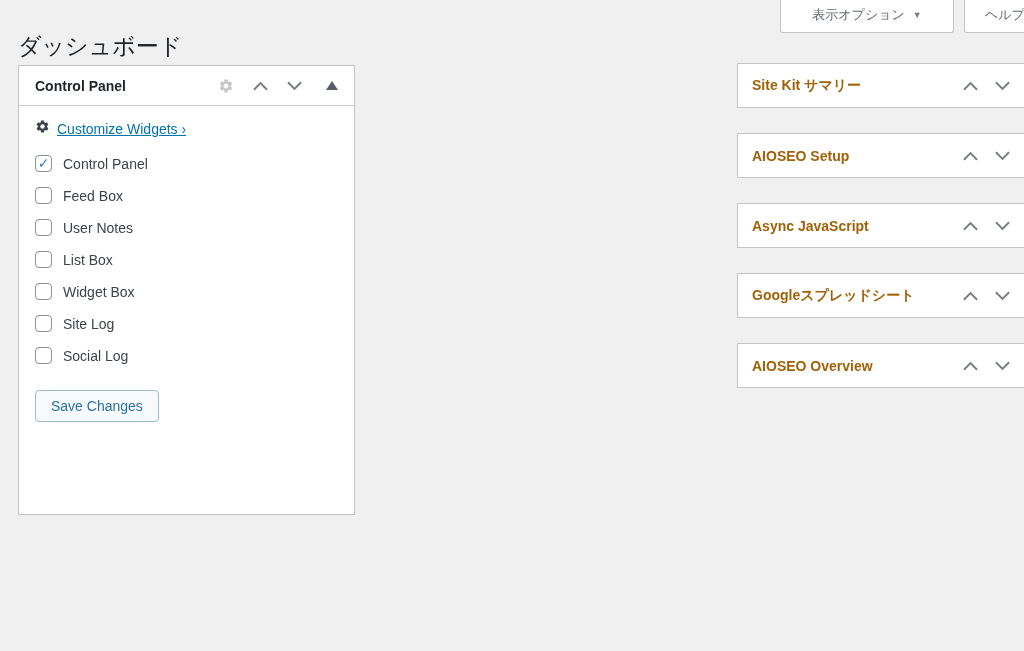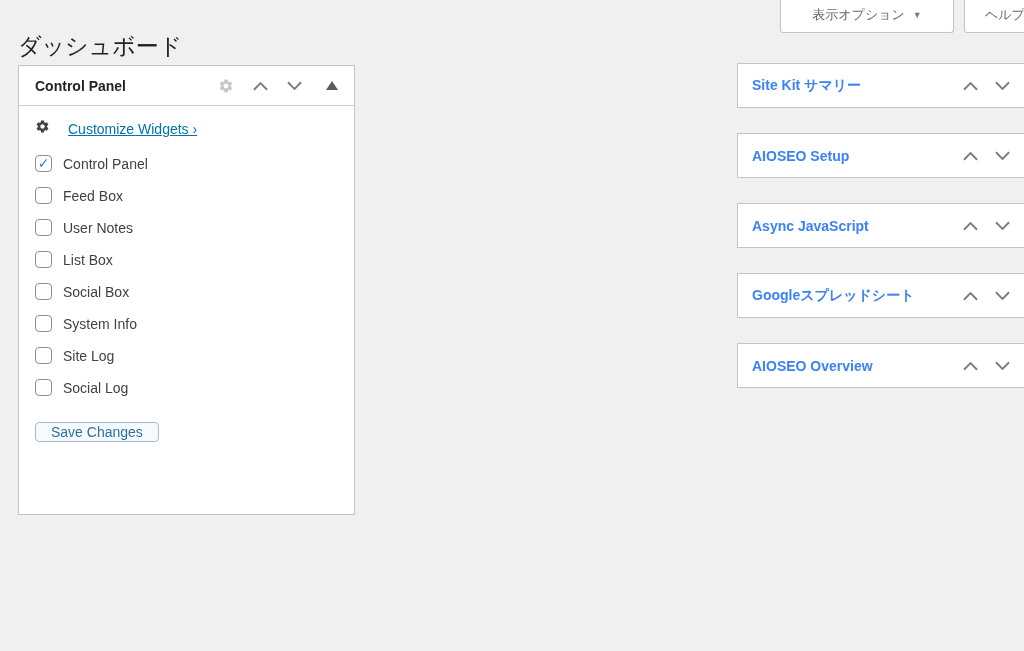--- a/index.html
+++ b/index.html
@@ -39,49 +39,49 @@
   }
   .pb-title{font-size:14px;font-weight:700;color:#1d2327}
   .pb-actions{margin-left:auto;display:flex;align-items:center;gap:19px}
   .icon-btn{background:none;border:none;cursor:pointer;display:flex;align-items:center;padding:0}
   .gear-light{color:#c6c7ca}
   .gear-dark{color:#3c434a}
   .chev{color:#787c82}
   .tri{color:#555d66;margin-left:5px}
 
   .pb-inside{padding:13px 16px 16px}
-  .cust-row{display:flex;align-items:center;gap:18px;margin-bottom:17px}
+  .cust-row{display:flex;align-items:center;gap:7px;margin-bottom:17px}
   .cust-link{font-size:14px;color:#0073aa;text-decoration:underline;cursor:pointer}
 
   .cb-row{display:flex;align-items:center;gap:11px;margin-bottom:15px;cursor:pointer}
   .cb{
     width:17px;height:17px;flex:0 0 auto;position:relative;
     background:#fff;border:1px solid #8c8f94;border-radius:4px;
   }
   .cb.checked::after{
     content:"✓";position:absolute;left:50%;top:50%;
     transform:translate(-50%,-54%);
     font-size:14px;font-weight:700;color:#3582c4;
   }
   .cb-label{font-size:14px;color:#3c434a}
 
   .save-btn{
-    margin-top:11px;padding:1px 15px;
+    margin-top:11px;padding:7px 15px;
     font-size:14px;color:#2b729e;
     background:#f7fafc;border:1px solid #9fbdd1;border-radius:4px;
     cursor:pointer;
   }
 
   
   .rw{
     position:absolute;left:737px;width:322px;height:45px;
     background:#fff;border:1px solid #c3c4c7;
     display:flex;align-items:center;padding:0 48px 0 14px;cursor:pointer;
   }
-  .rw-title{font-size:14px;font-weight:700;color:#3b82f6;white-space:nowrap}
+  .rw-title{font-size:14px;font-weight:700;color:#a16207;white-space:nowrap}
   .rw-actions{margin-left:auto;display:flex;align-items:center;gap:17px}
 </style>
 </head>
 <body>
 
 <svg width="0" height="0" style="position:absolute" aria-hidden="true">
   <defs>
     <path id="gear-path" d="M19.14 12.94c.04-.3.06-.61.06-.94 0-.32-.02-.64-.07-.94l2.03-1.58c.18-.14.23-.41.12-.61l-1.92-3.32c-.12-.22-.37-.29-.59-.22l-2.39.96c-.5-.38-1.03-.7-1.62-.94l-.36-2.54c-.04-.24-.24-.41-.48-.41h-3.84c-.24 0-.43.17-.47.41l-.36 2.54c-.59.24-1.13.57-1.62.94l-2.39-.96c-.22-.08-.47 0-.59.22L2.74 8.87c-.12.21-.08.47.12.61l2.03 1.58c-.05.3-.09.63-.09.94s.02.64.07.94l-2.03 1.58c-.18.14-.23.41-.12.61l1.92 3.32c.12.22.37.29.59.22l2.39-.96c.5.38 1.03.7 1.62.94l.36 2.54c.05.24.24.41.48.41h3.84c.24 0 .44-.17.47-.41l.36-2.54c.59-.24 1.13-.56 1.62-.94l2.39.96c.22.08.47 0 .59-.22l1.92-3.32c.12-.22.07-.47-.12-.61l-2.01-1.58zM12 15.6c-1.98 0-3.6-1.62-3.6-3.6s1.62-3.6 3.6-3.6 3.6 1.62 3.6 3.6-1.62 3.6-3.6 3.6z"></path>
     <path id="chev-up" d="M1 9 L8 2 L15 9" fill="none" stroke="currentColor" stroke-width="2"></path>
     <path id="chev-down" d="M1 1 L8 8 L15 1" fill="none" stroke="currentColor" stroke-width="2"></path>
@@ -145,25 +145,21 @@
     <label class="cb-row">
       <span class="cb"></span>
       <span class="cb-label">User Notes</span>
     </label>
     <label class="cb-row">
       <span class="cb"></span>
       <span class="cb-label">List Box</span>
     </label>
     <label class="cb-row">
       <span class="cb"></span>
-      <span class="cb-label">Social Box</span>
-    </label>
-    <label class="cb-row">
-      <span class="cb"></span>
-      <span class="cb-label">System Info</span>
+      <span class="cb-label">Widget Box</span>
     </label>
     <label class="cb-row">
       <span class="cb"></span>
       <span class="cb-label">Site Log</span>
     </label>
     <label class="cb-row">
       <span class="cb"></span>
       <span class="cb-label">Social Log</span>
     </label>
 

